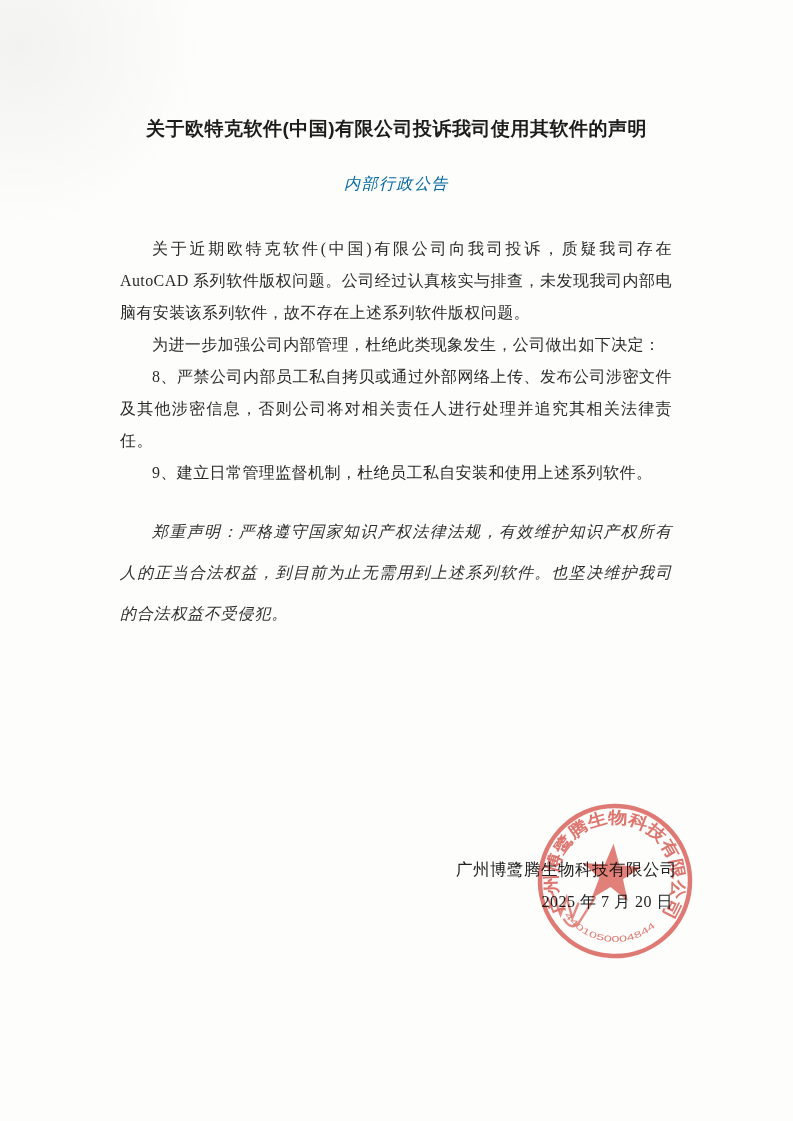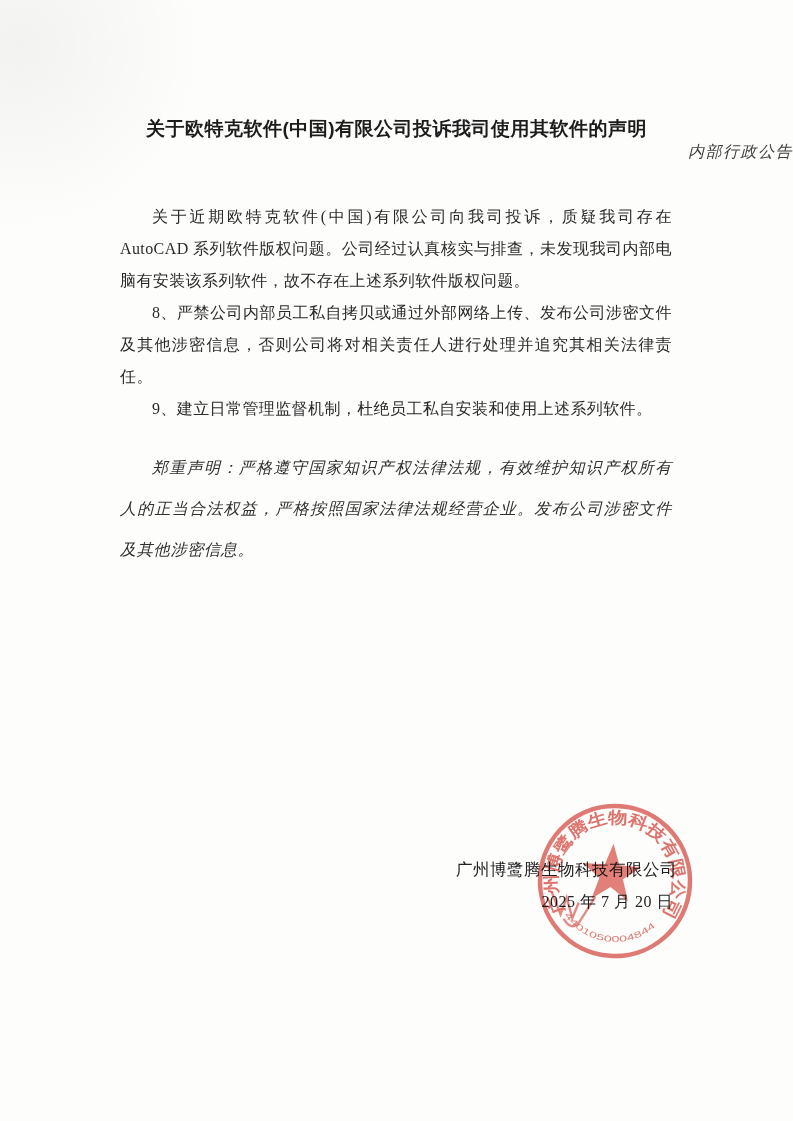--- a/index.html
+++ b/index.html
@@ -25,25 +25,26 @@
     margin: 0;
     padding-top: 116px;
     text-align: center;
     font-family: "Liberation Sans", sans-serif;
     font-weight: 700;
     font-size: 19px;
     letter-spacing: 0.5px;
     color: #1c1c1c;
   }
   .doc-subtitle {
-    text-align: right;
+    margin-top: 32px;
+    text-align: center;
     font-style: italic;
     font-size: 16px;
     letter-spacing: 1.5px;
-    color: #404040;
+    color: #0369a1;
   }
   .doc-body {
     margin: 38px 121px 0 120px;
     font-size: 16px;
     line-height: 32px;
     letter-spacing: 0.4px;
     text-align: justify;
   }
   .doc-body p {
     margin: 0;
@@ -91,25 +92,26 @@
 <body>
 
 <div class="page">
 
   <h1 class="doc-title">关于欧特克软件(中国)有限公司投诉我司使用其软件的声明</h1>
 
   <div class="doc-subtitle">内部行政公告</div>
 
   <div class="doc-body">
     <p>关于近期欧特克软件(中国)有限公司向我司投诉，质疑我司存在 AutoCAD 系列软件版权问题。公司经过认真核实与排查，未发现我司内部电脑有安装该系列软件，故不存在上述系列软件版权问题。</p>
+    <p>为进一步加强公司内部管理，杜绝此类现象发生，公司做出如下决定：</p>
     <p>8、严禁公司内部员工私自拷贝或通过外部网络上传、发布公司涉密文件及其他涉密信息，否则公司将对相关责任人进行处理并追究其相关法律责任。</p>
     <p>9、建立日常管理监督机制，杜绝员工私自安装和使用上述系列软件。</p>
   </div>
 
-  <div class="declaration">郑重声明：严格遵守国家知识产权法律法规，有效维护知识产权所有人的正当合法权益，严格按照国家法律法规经营企业。发布公司涉密文件及其他涉密信息。</div>
+  <div class="declaration">郑重声明：严格遵守国家知识产权法律法规，有效维护知识产权所有人的正当合法权益，到目前为止无需用到上述系列软件。也坚决维护我司的合法权益不受侵犯。</div>
 
   <div class="sign-company">广州博鹭腾生物科技有限公司</div>
   <div class="sign-date">2025 年 7 月 20 日</div>
 
   <svg class="seal" viewBox="0 0 200 200">
     <g transform="rotate(4 100 100)">
       <circle cx="100" cy="100" r="75" fill="none" stroke="#d95a52" stroke-width="4.5" opacity="0.92"></circle>
       <path id="sealTopArc" d="M 52.5 133.3 A 58 58 0 1 1 147.5 133.3" fill="none"></path>
       <path id="sealBottomArc" d="M 51.9 137.6 A 61 61 0 0 0 148.1 137.6" fill="none"></path>
       <text font-size="16.5" font-weight="bold" fill="#d95a52" opacity="0.95">

